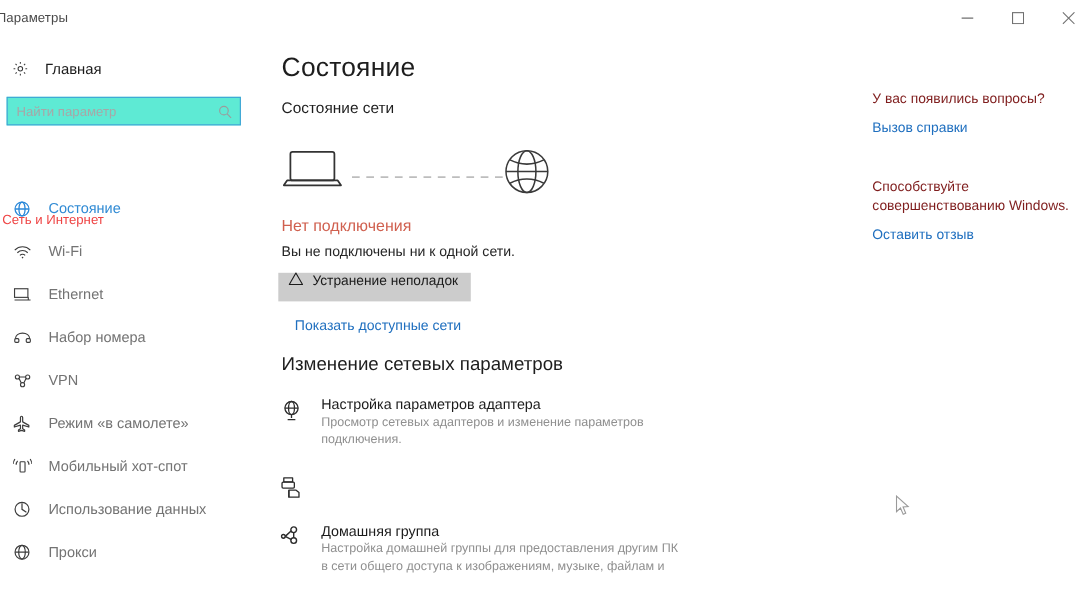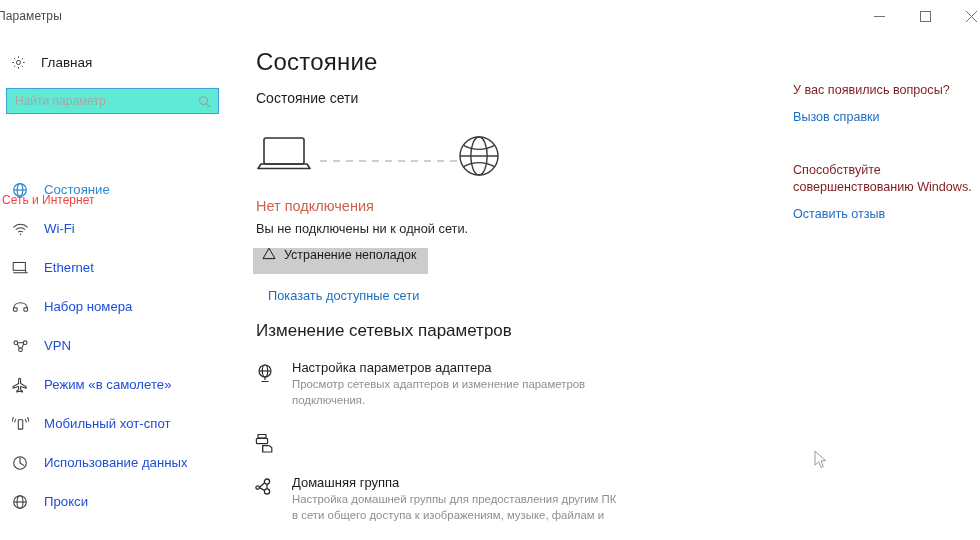--- a/index.html
+++ b/index.html
@@ -63,21 +63,21 @@
 
   .navlist { position:absolute; left:0; top:138px; width:240px; }
   .navitem {
     position:relative; display:flex; align-items:center; gap:13px;
     height:39px; padding-left:9px; cursor:default;
   }
   .navitem .glyph {
     width:22px; min-width:22px; display:flex; align-items:center; justify-content:center;
     color:#3d3d3d;
   }
-  .navitem .nav-label { font-size:13.2px; color:#1d4ed8; white-space:nowrap; }
+  .navitem .nav-label { font-size:13.2px; color:#737373; white-space:nowrap; }
   .navitem.selected .glyph { color:#2b88d8; }
   .navitem.selected .nav-label { color:#2f8ad4; }
 
   
   .content { position:absolute; left:240px; top:32px; width:545px; height:508px; }
   .page-title {
     position:absolute; left:16px; top:16px;
     font-size:24px; font-weight:normal; color:#1d1d1d; letter-spacing:.2px;
   }
   .sub-title {

